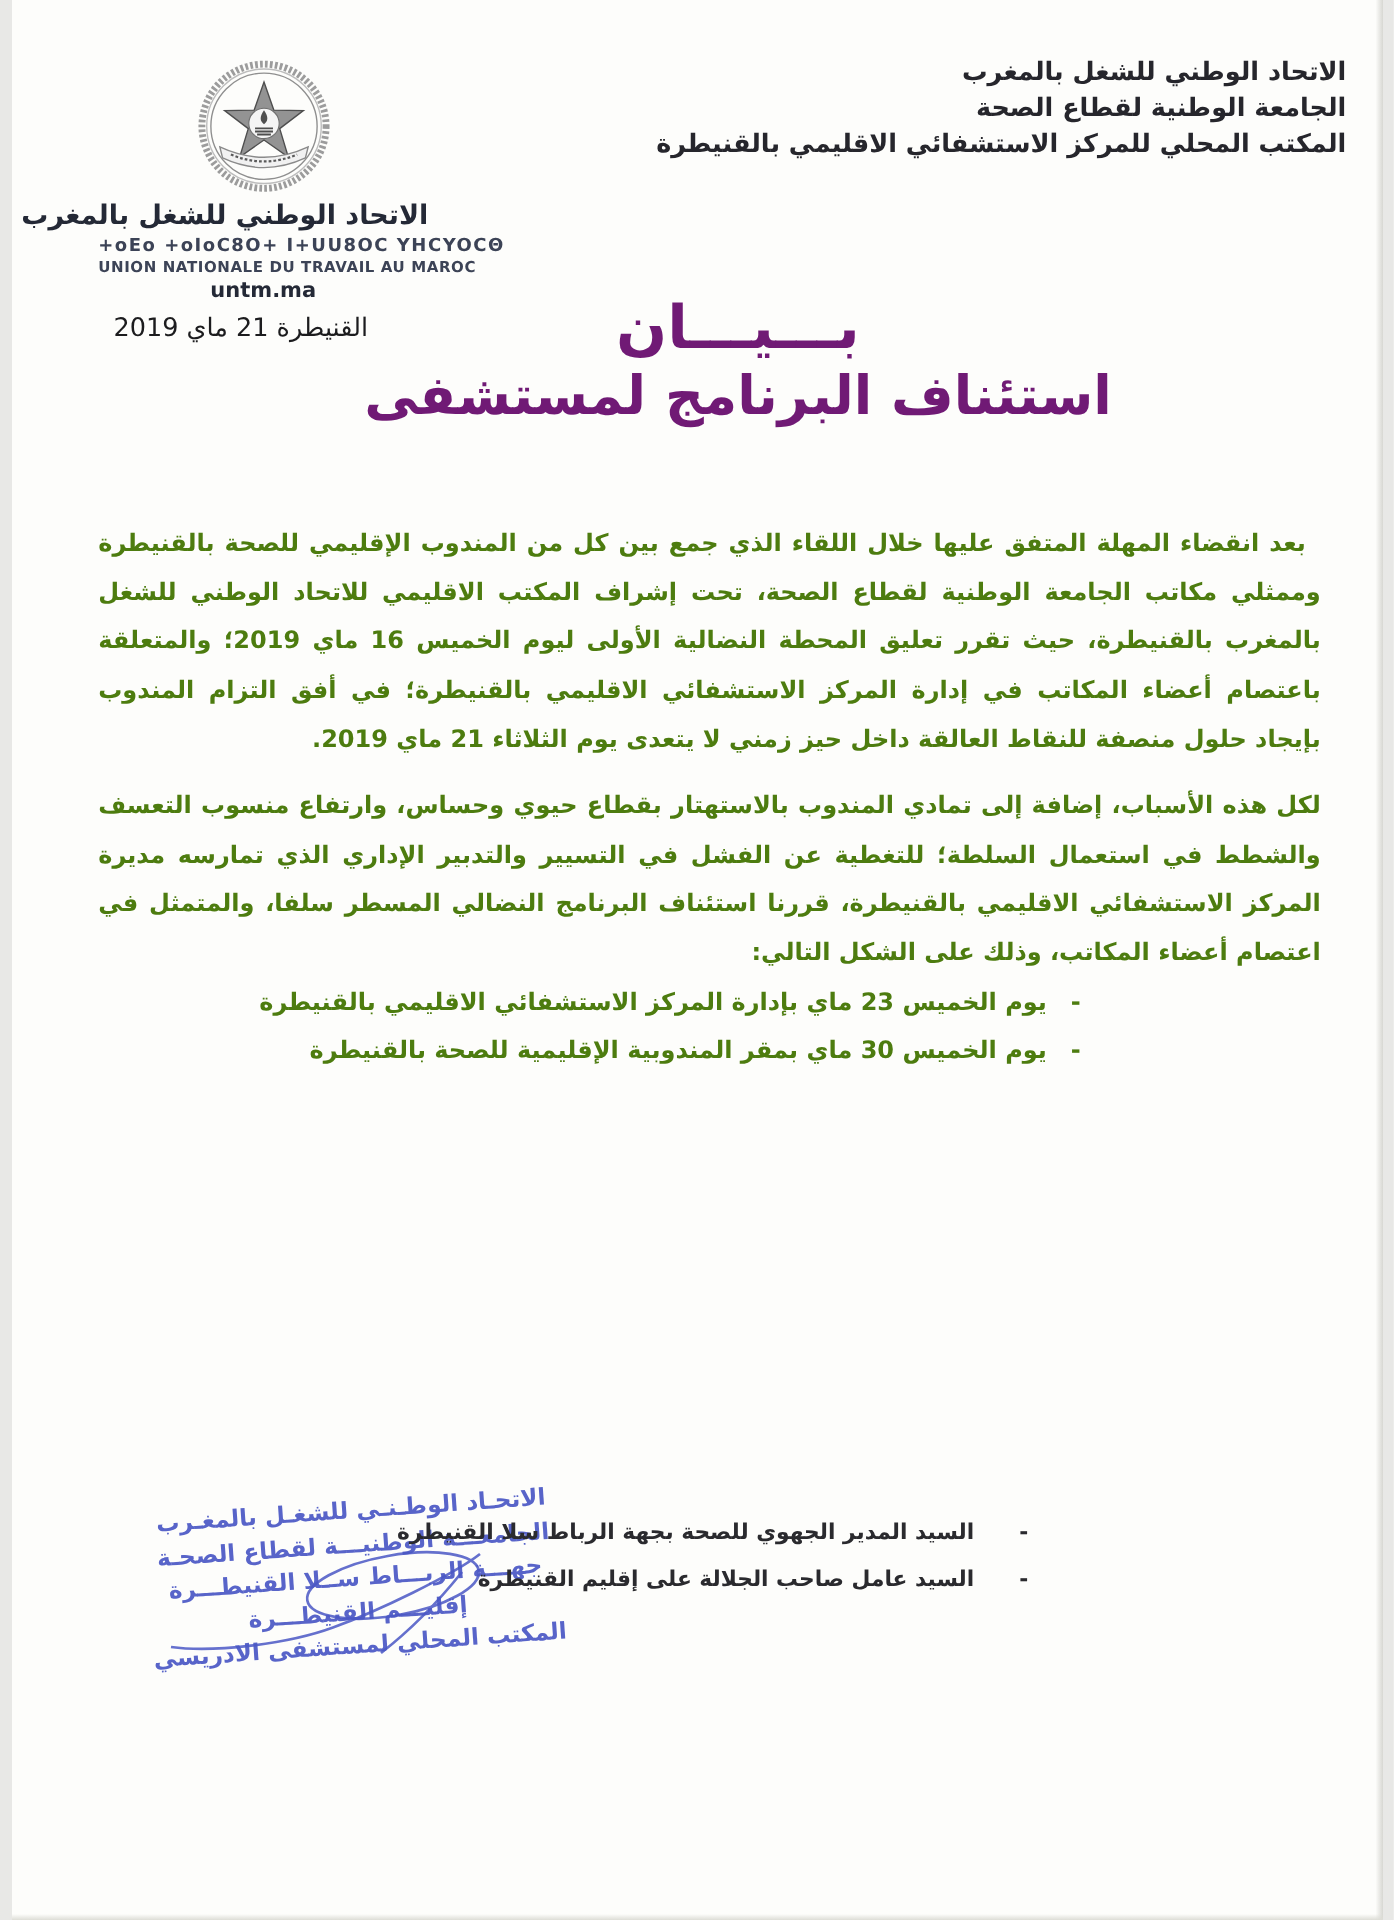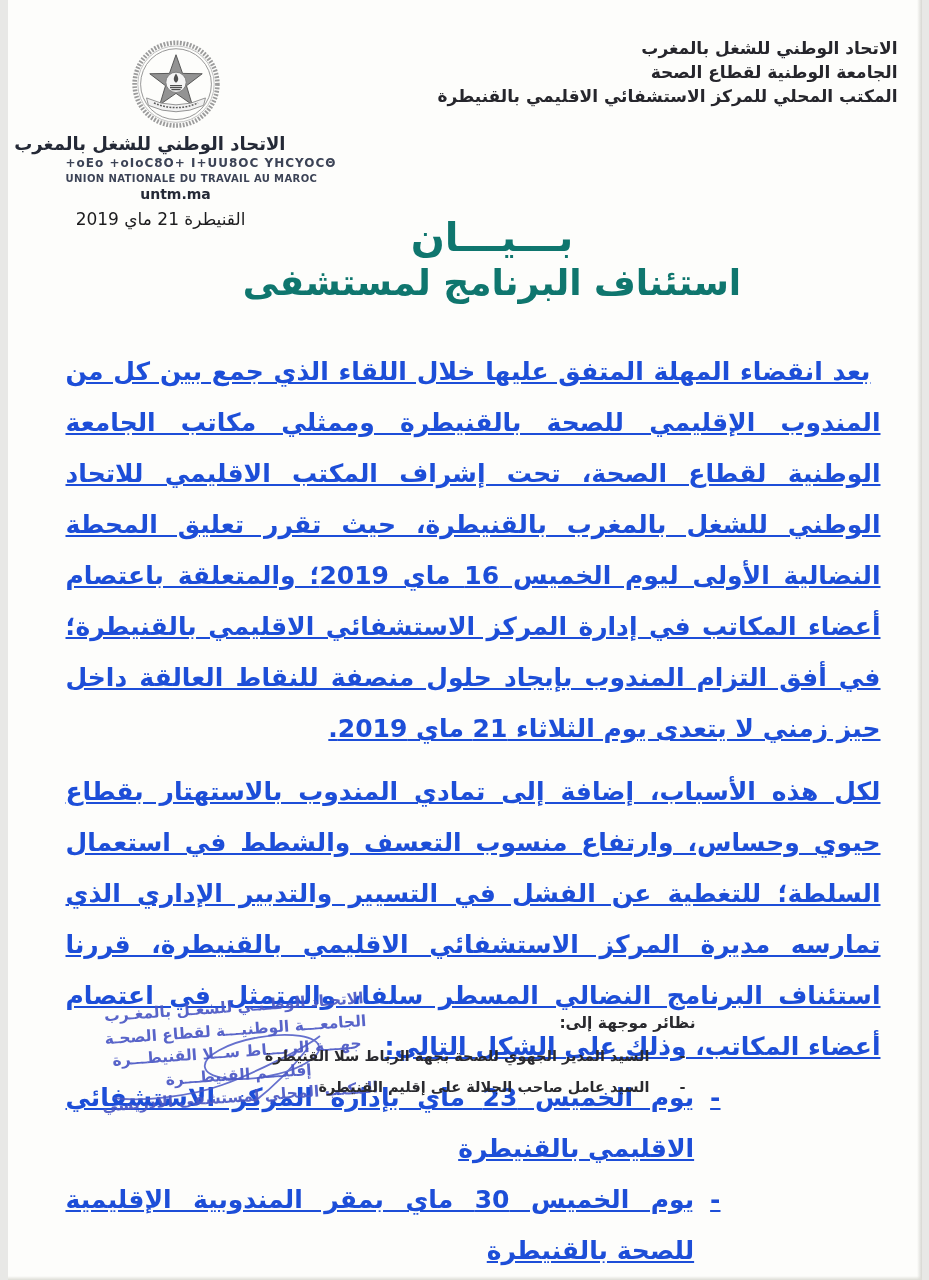--- a/index.html
+++ b/index.html
@@ -36,31 +36,30 @@
     text-align:center; color:#2e3340;
   }
   .emblem { width:92px; height:92px; margin:0 auto; display:block; }
   .org-ar   { font-size:18px; font-weight:bold; color:#242936; direction:rtl; margin-top:1px; white-space:nowrap; }
   .tifinagh { font-size:12px; font-weight:bold; letter-spacing:1px; color:#3c4356; margin-top:2px; white-space:nowrap; }
   .org-fr   { font-size:10px; font-weight:bold; letter-spacing:0.4px; color:#3c4356; margin-top:3px; white-space:nowrap; }
   .site     { font-size:14px; font-weight:bold; color:#242936; margin-top:2px; }
   .date-line{ font-size:17px; font-weight:normal; color:#1c1c1e; direction:rtl; margin-top:7px; margin-right:30px; }
 
   
-  .title { position:absolute; top:214px; left:55px; right:0; text-align:center; direction:rtl; color:#0f766e; }
+  .title { position:absolute; top:196px; left:55px; right:0; text-align:center; direction:rtl; color:#701a75; }
   .title-1 { font-size:40px; font-weight:bold; }
   .title-2 { font-size:36px; font-weight:bold; margin-top:2px; }
 
   
   .body-text {
     position:absolute; top:346px; right:41px; left:58px;
     direction:rtl; text-align:justify;
-    font-size:25px; font-weight:bold; line-height:2.04;
-    color:#1d4ed8;
-    text-decoration:underline;
+    font-size:16px; font-weight:bold; line-height:2.04;
+    color:#4d7c0f;
   }
   .p1 { text-indent:10px; }
   .p2 { margin-top:12px; }
   .bullets { padding-right:160px; }
   .bullet { display:flex; gap:16px; }
   .bullet .dash { flex:0 0 auto; }
   .p3 { margin-top:4px; }
 
   
   .stamp {
@@ -147,21 +146,20 @@
   </div>
   <svg class="stamp-scribble" viewBox="0 0 330 160">
     <g fill="none" stroke="#4b58c5" stroke-width="1.8" opacity="0.85">
       <ellipse cx="190" cy="67" rx="58" ry="20" transform="rotate(-10 190 67)"></ellipse>
       <path d="M248,46 C230,60 180,84 150,95 C120,106 70,112 42,108"></path>
       <path d="M236,58 C220,78 200,98 182,112"></path>
     </g>
   </svg>
 
   <div class="cc">
-    <div class="cc-heading">نظائر موجهة إلى:</div>
     <div class="cc-item">
       <span class="dash">-</span>
       <span>السيد المدير الجهوي للصحة بجهة الرباط سلا القنيطرة</span>
     </div>
     <div class="cc-item">
       <span class="dash">-</span>
       <span>السيد عامل صاحب الجلالة على إقليم القنيطرة</span>
     </div>
   </div>
 </div>

